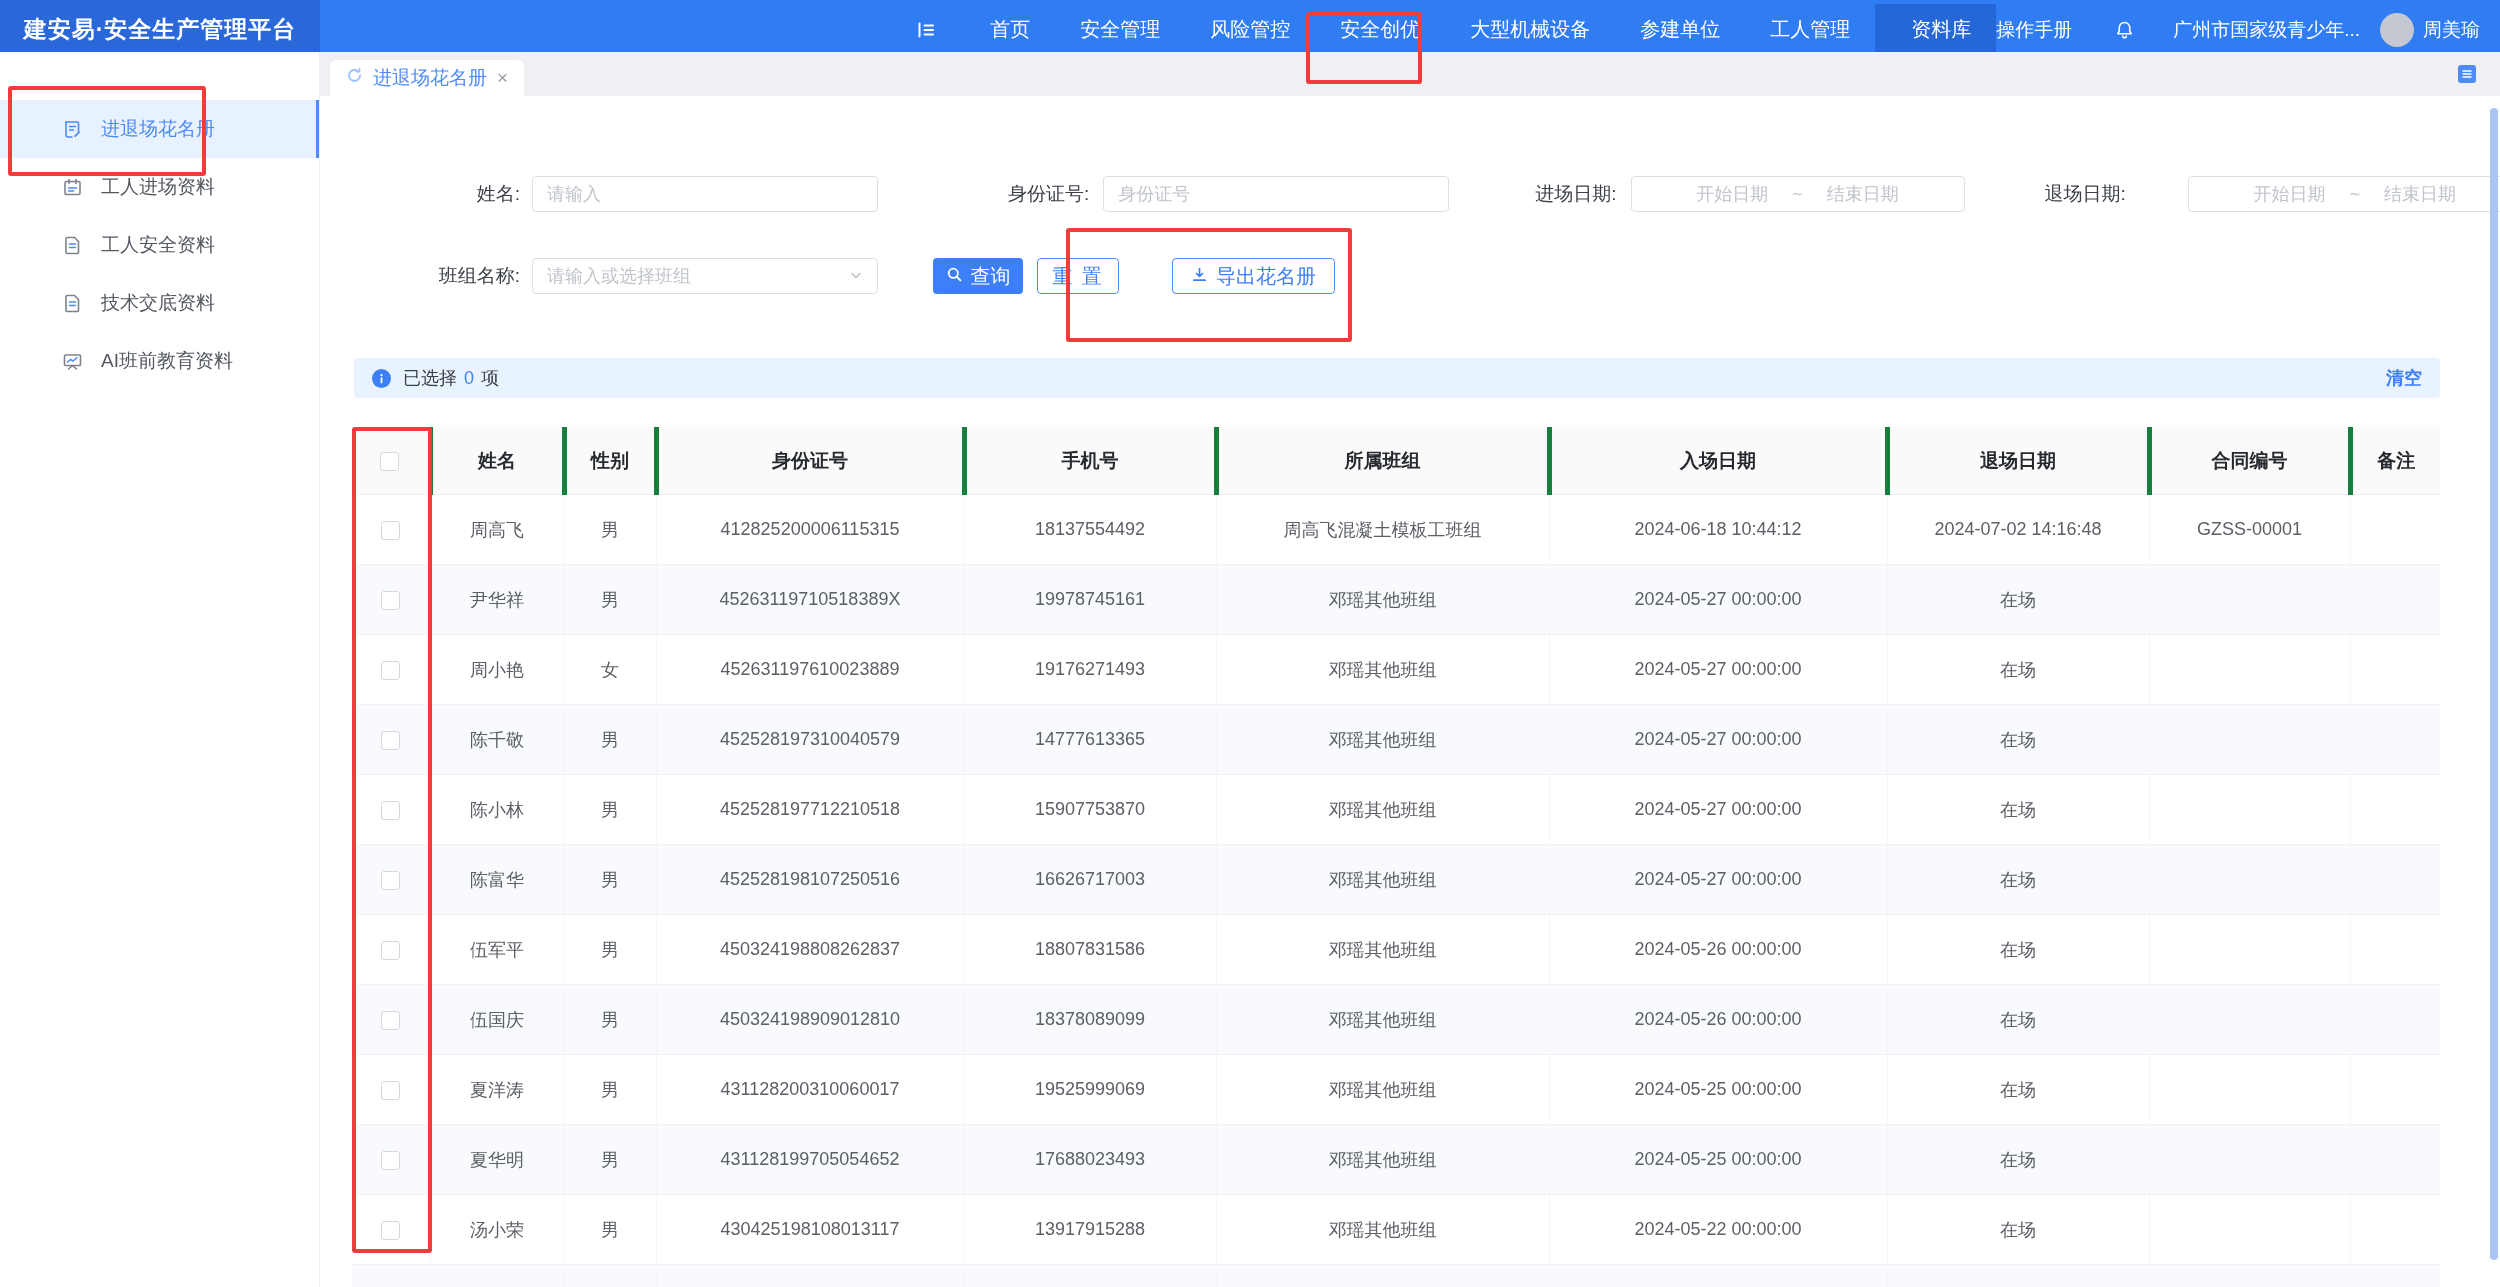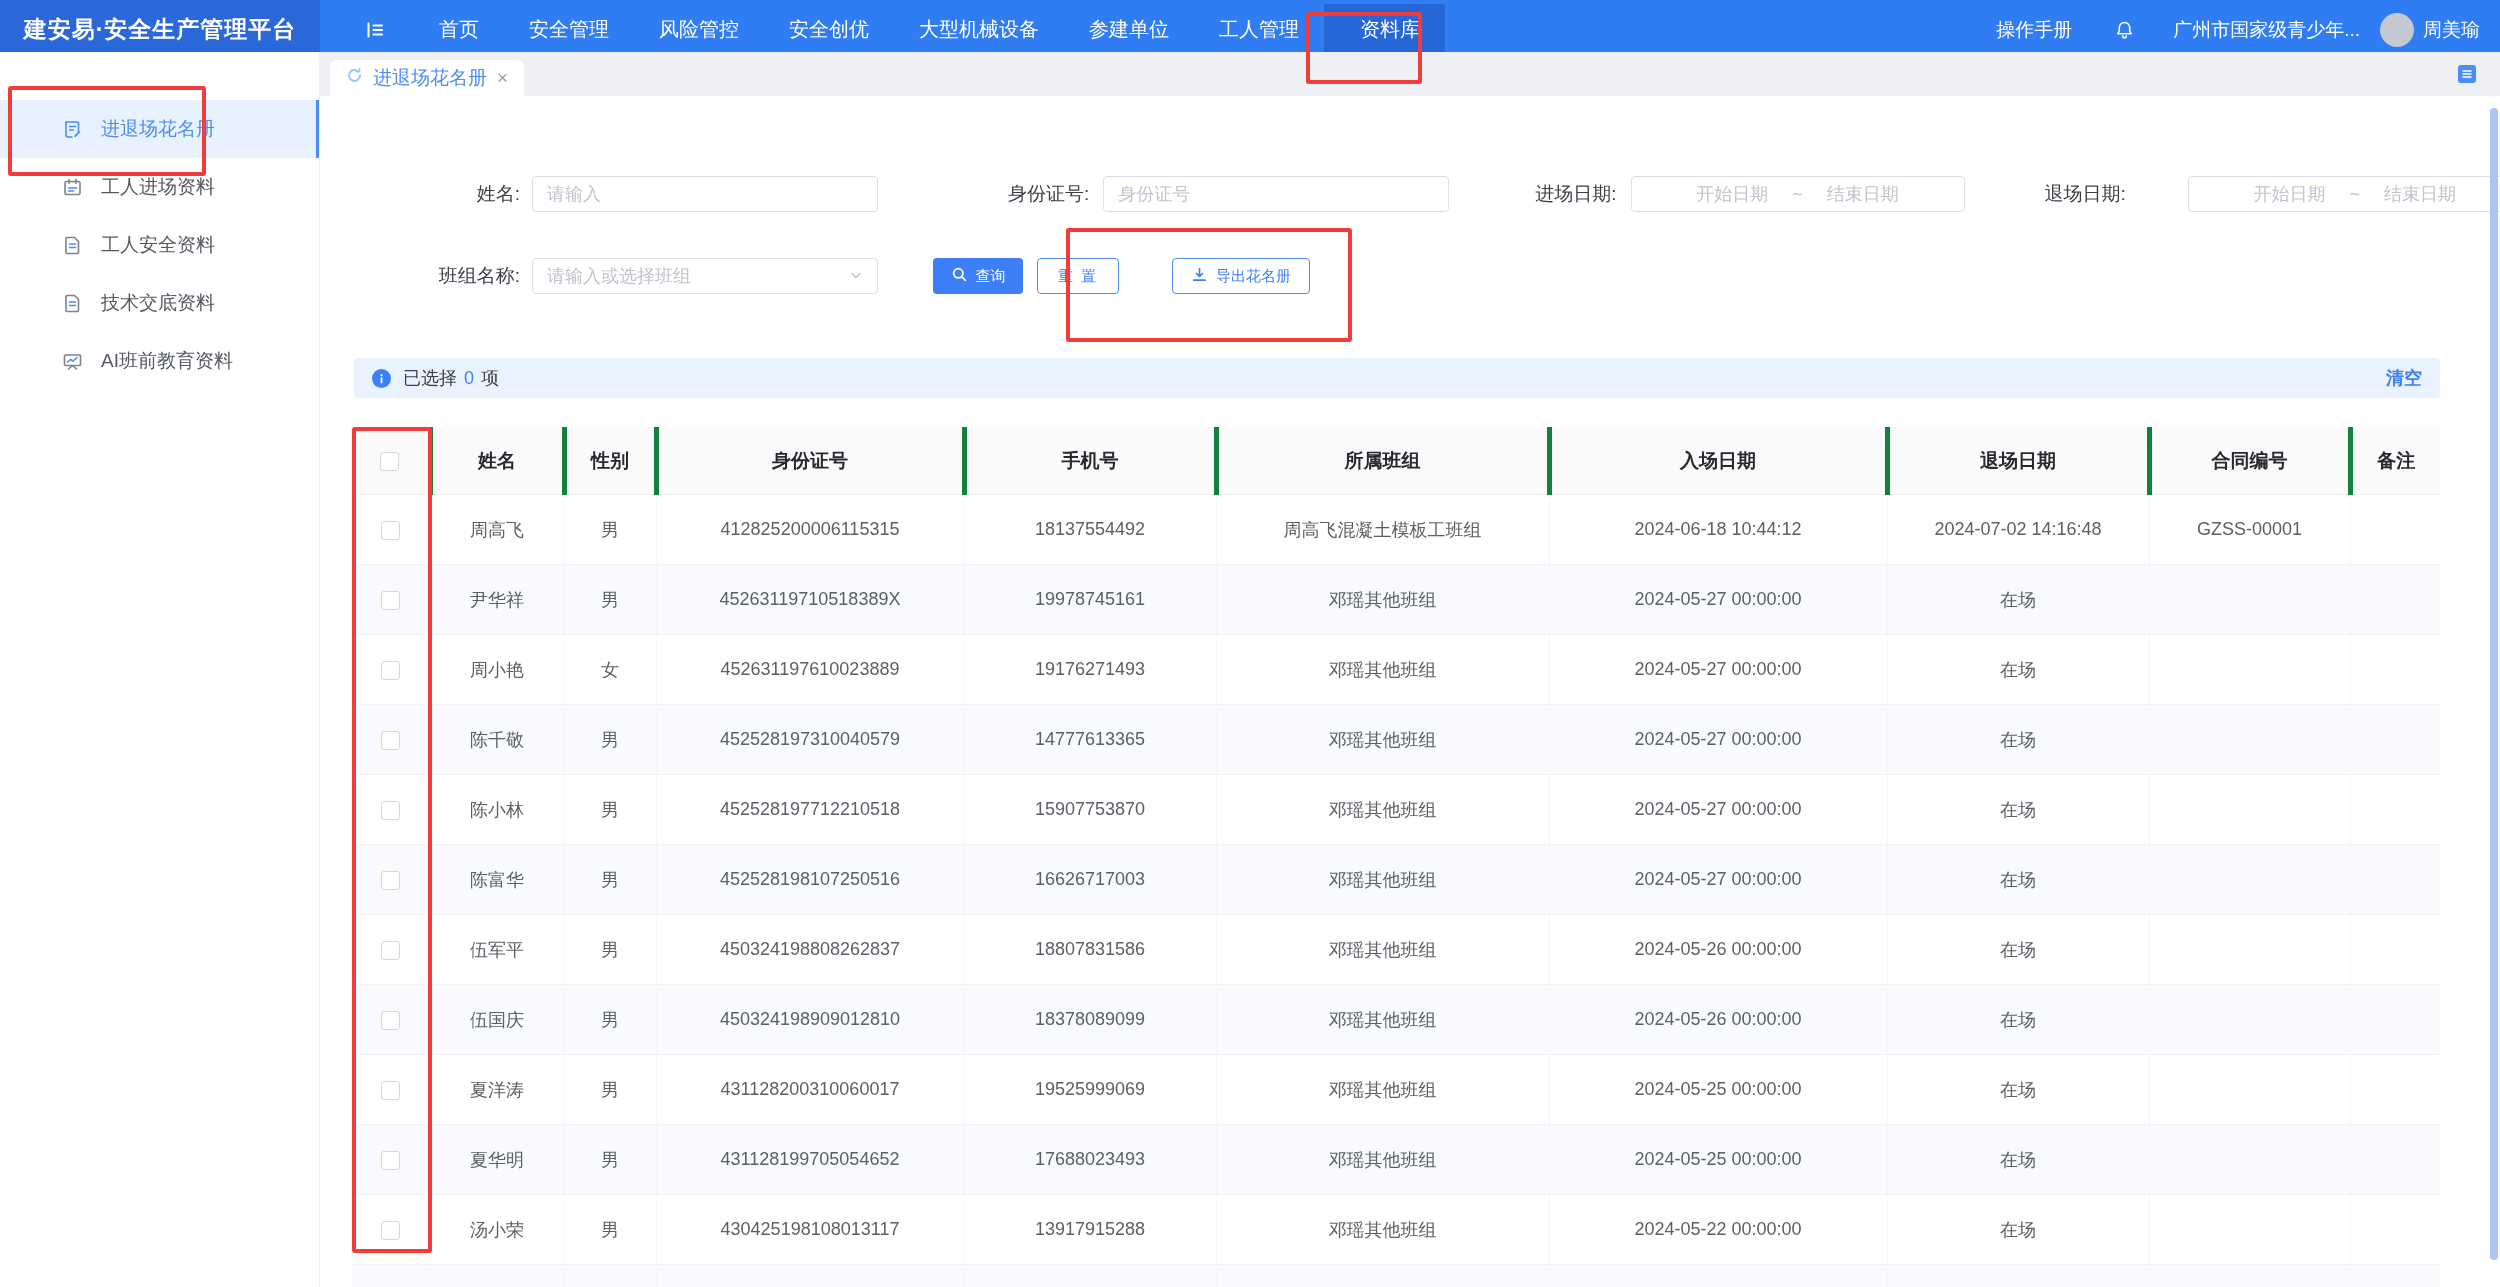--- a/index.html
+++ b/index.html
@@ -4,21 +4,21 @@
 <style>
   html,body{margin:0;padding:0;}
   body{width:2500px;height:1287px;overflow:hidden;position:relative;background:#fff;
        font-family:"Liberation Sans","DejaVu Sans",sans-serif;}
   .screen{position:absolute;inset:0;}
 
   
   .topbar{height:59px;display:flex;background:#2f7cf3;color:#fff;align-items:stretch;}
   .logo{width:320px;background:#2a68da;display:flex;align-items:center;justify-content:center;
         font-size:23px;font-weight:bold;letter-spacing:1px;}
-  .nav-area{flex:1;display:flex;align-items:center;}
+  .nav-area{flex:1;display:flex;align-items:center;justify-content:flex-end;}
   .fold{margin:0 28px 0 44px;display:flex;align-items:center;cursor:pointer;}
   .nav-menu{display:flex;align-items:stretch;height:52px;}
   .nav-item{padding:0 25px;display:flex;align-items:center;font-size:20px;cursor:pointer;white-space:nowrap;}
   .nav-item.active{background:#2667d8;padding-left:36px;}
   .nav-right{display:flex;align-items:center;margin-right:20px;font-size:19px;white-space:nowrap;}
   .manual{cursor:pointer;}
   .bell{margin:0 38px 0 42px;display:flex;align-items:center;cursor:pointer;}
   .project{max-width:250px;overflow:hidden;cursor:pointer;}
   .avatar{width:34px;height:34px;border-radius:50%;background:#c3c8d1;margin:0 9px 0 20px;flex:0 0 auto;}
   .uname{font-size:19px;cursor:pointer;}
@@ -45,21 +45,21 @@
   .row1{margin-top:80px;}
   .row2{margin-top:46px;}
   .fg{display:flex;align-items:center;font-size:19px;color:#3a3f47;}
   .lbl{white-space:nowrap;margin-right:14px;}
   .lbl.fixed{width:112px;text-align:right;margin-right:12px;}
   .inp{height:36px;border:1px solid #dcdfe6;border-radius:4px;background:#fff;display:flex;
        align-items:center;padding:0 14px;color:#c0c4cc;font-size:18px;box-sizing:border-box;}
   .w288{width:346px;} .w334{width:334px;justify-content:center;gap:24px;padding:0;}
   .sel{justify-content:space-between;}
   .ml88{margin-left:88px;} .ml130{margin-left:130px;} .ml86{margin-left:86px;} .ml80{margin-left:80px;gap:48px;}
-  .btn{height:36px;border-radius:4px;font-size:15px;display:inline-flex;align-items:center;
+  .btn{height:36px;border-radius:4px;font-size:20px;display:inline-flex;align-items:center;
        justify-content:center;cursor:pointer;box-sizing:border-box;gap:8px;}
   .btn-primary{background:#3d7ff7;color:#fff;width:90px;margin-left:55px;}
   .btn-plain{background:#fff;border:1px solid #4e8bf5;color:#3d7ff7;}
   .btn-reset{width:82px;margin-left:14px;letter-spacing:2px;}
   .btn-export{padding:0 18px;margin-left:53px;}
 
   
   .alert{margin:64px 60px 0 34px;height:40px;background:#e9f3ff;border-radius:4px;display:flex;
          align-items:center;padding:0 18px;font-size:18px;color:#3a3f47;}
   .alert .cnt{color:#3d7ff7;margin:0 7px;}

